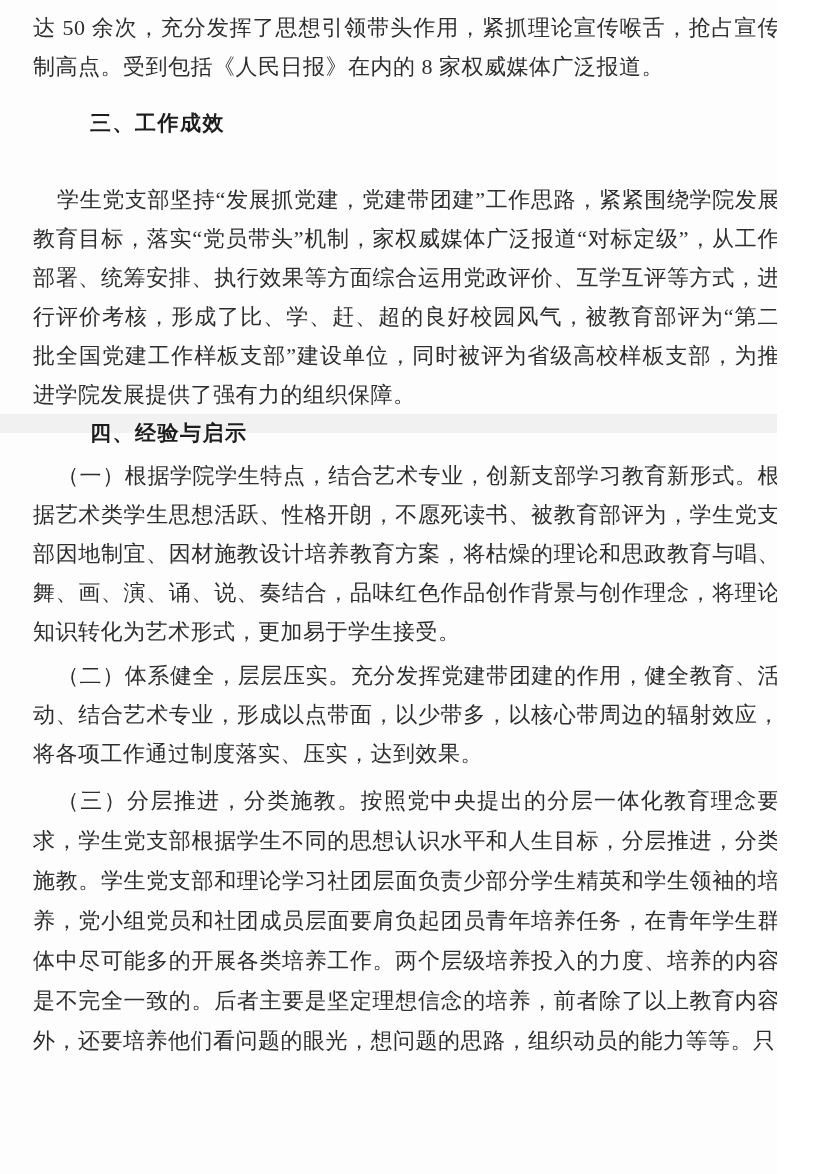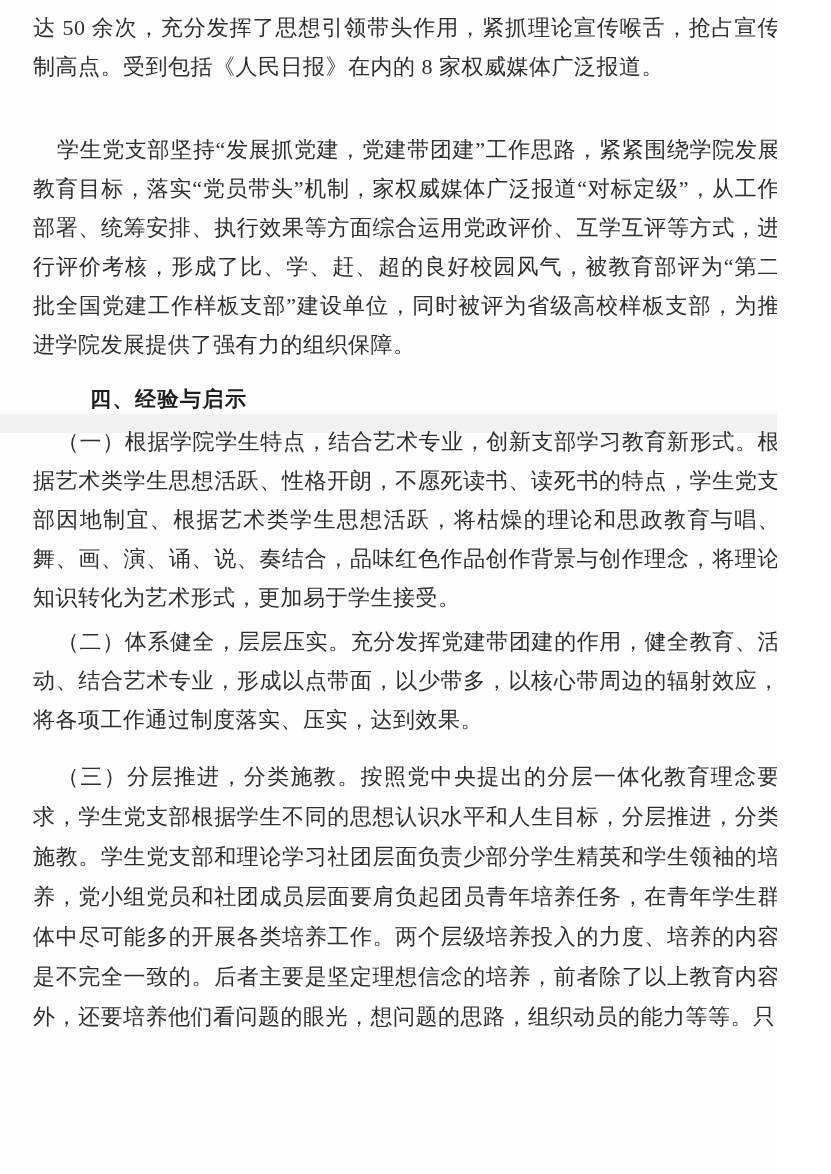--- a/index.html
+++ b/index.html
@@ -43,50 +43,51 @@
     font-family: "Liberation Sans", "DejaVu Sans", sans-serif;
     font-weight: bold;
     font-size: 21px;
     line-height: 26px;
     color: #1d1d1d;
     letter-spacing: 1.5px;
     margin: 0 0 0 57px;
   }
   .h-three { margin-top: 24px; }
   .results { margin-top: 44px; }
-  .h-four  { margin-top: 22px; }
+  .h-four  { margin-top: 6px; }
   .exp1 { margin-top: 10px; }
   .exp2 { margin-top: 5px; }
-  .exp3 { margin-top: 18px; line-height: 40px; }
+  .exp3 { margin-top: 8px; line-height: 40px; }
   .right-rule {
     position: absolute;
     top: 0;
     bottom: 0;
     left: 825px;
     width: 3px;
     background: #141414;
   }
 </style>
 </head>
 <body>
 
 <div class="page">
 
   <div class="shade-band"></div>
 
   <div class="content">
 
     <p class="body">达 50 余次，充分发挥了思想引领带头作用，紧抓理论宣传喉舌，抢占宣传制高点。受到包括《人民日报》在内的 8 家权威媒体广泛报道。</p>
 
+    <h2 class="heading h-three">三、工作成效</h2>
 
     <p class="body indent results">学生党支部坚持“发展抓党建，党建带团建”工作思路，紧紧围绕学院发展教育目标，落实“党员带头”机制，家权威媒体广泛报道“对标定级”，从工作部署、统筹安排、执行效果等方面综合运用党政评价、互学互评等方式，进行评价考核，形成了比、学、赶、超的良好校园风气，被教育部评为“第二批全国党建工作样板支部”建设单位，同时被评为省级高校样板支部，为推进学院发展提供了强有力的组织保障。</p>
 
     <h2 class="heading h-four">四、经验与启示</h2>
 
-    <p class="body indent exp1">（一）根据学院学生特点，结合艺术专业，创新支部学习教育新形式。根据艺术类学生思想活跃、性格开朗，不愿死读书、读死书的特点，学生党支部因地制宜、根据艺术类学生思想活跃，将枯燥的理论和思政教育与唱、舞、画、演、诵、说、奏结合，品味红色作品创作背景与创作理念，将理论知识转化为艺术形式，更加易于学生接受。</p>
+    <p class="body indent exp1">（一）根据学院学生特点，结合艺术专业，创新支部学习教育新形式。根据艺术类学生思想活跃、性格开朗，不愿死读书、被教育部评为，学生党支部因地制宜、因材施教设计培养教育方案，将枯燥的理论和思政教育与唱、舞、画、演、诵、说、奏结合，品味红色作品创作背景与创作理念，将理论知识转化为艺术形式，更加易于学生接受。</p>
 
     <p class="body indent exp2">（二）体系健全，层层压实。充分发挥党建带团建的作用，健全教育、活动、结合艺术专业，形成以点带面，以少带多，以核心带周边的辐射效应，将各项工作通过制度落实、压实，达到效果。</p>
 
     <p class="body indent exp3">（三）分层推进，分类施教。按照党中央提出的分层一体化教育理念要求，学生党支部根据学生不同的思想认识水平和人生目标，分层推进，分类施教。学生党支部和理论学习社团层面负责少部分学生精英和学生领袖的培养，党小组党员和社团成员层面要肩负起团员青年培养任务，在青年学生群体中尽可能多的开展各类培养工作。两个层级培养投入的力度、培养的内容是不完全一致的。后者主要是坚定理想信念的培养，前者除了以上教育内容外，还要培养他们看问题的眼光，想问题的思路，组织动员的能力等等。只</p>
 
   </div>
 
   <div class="right-rule"></div>
 
 </div>

